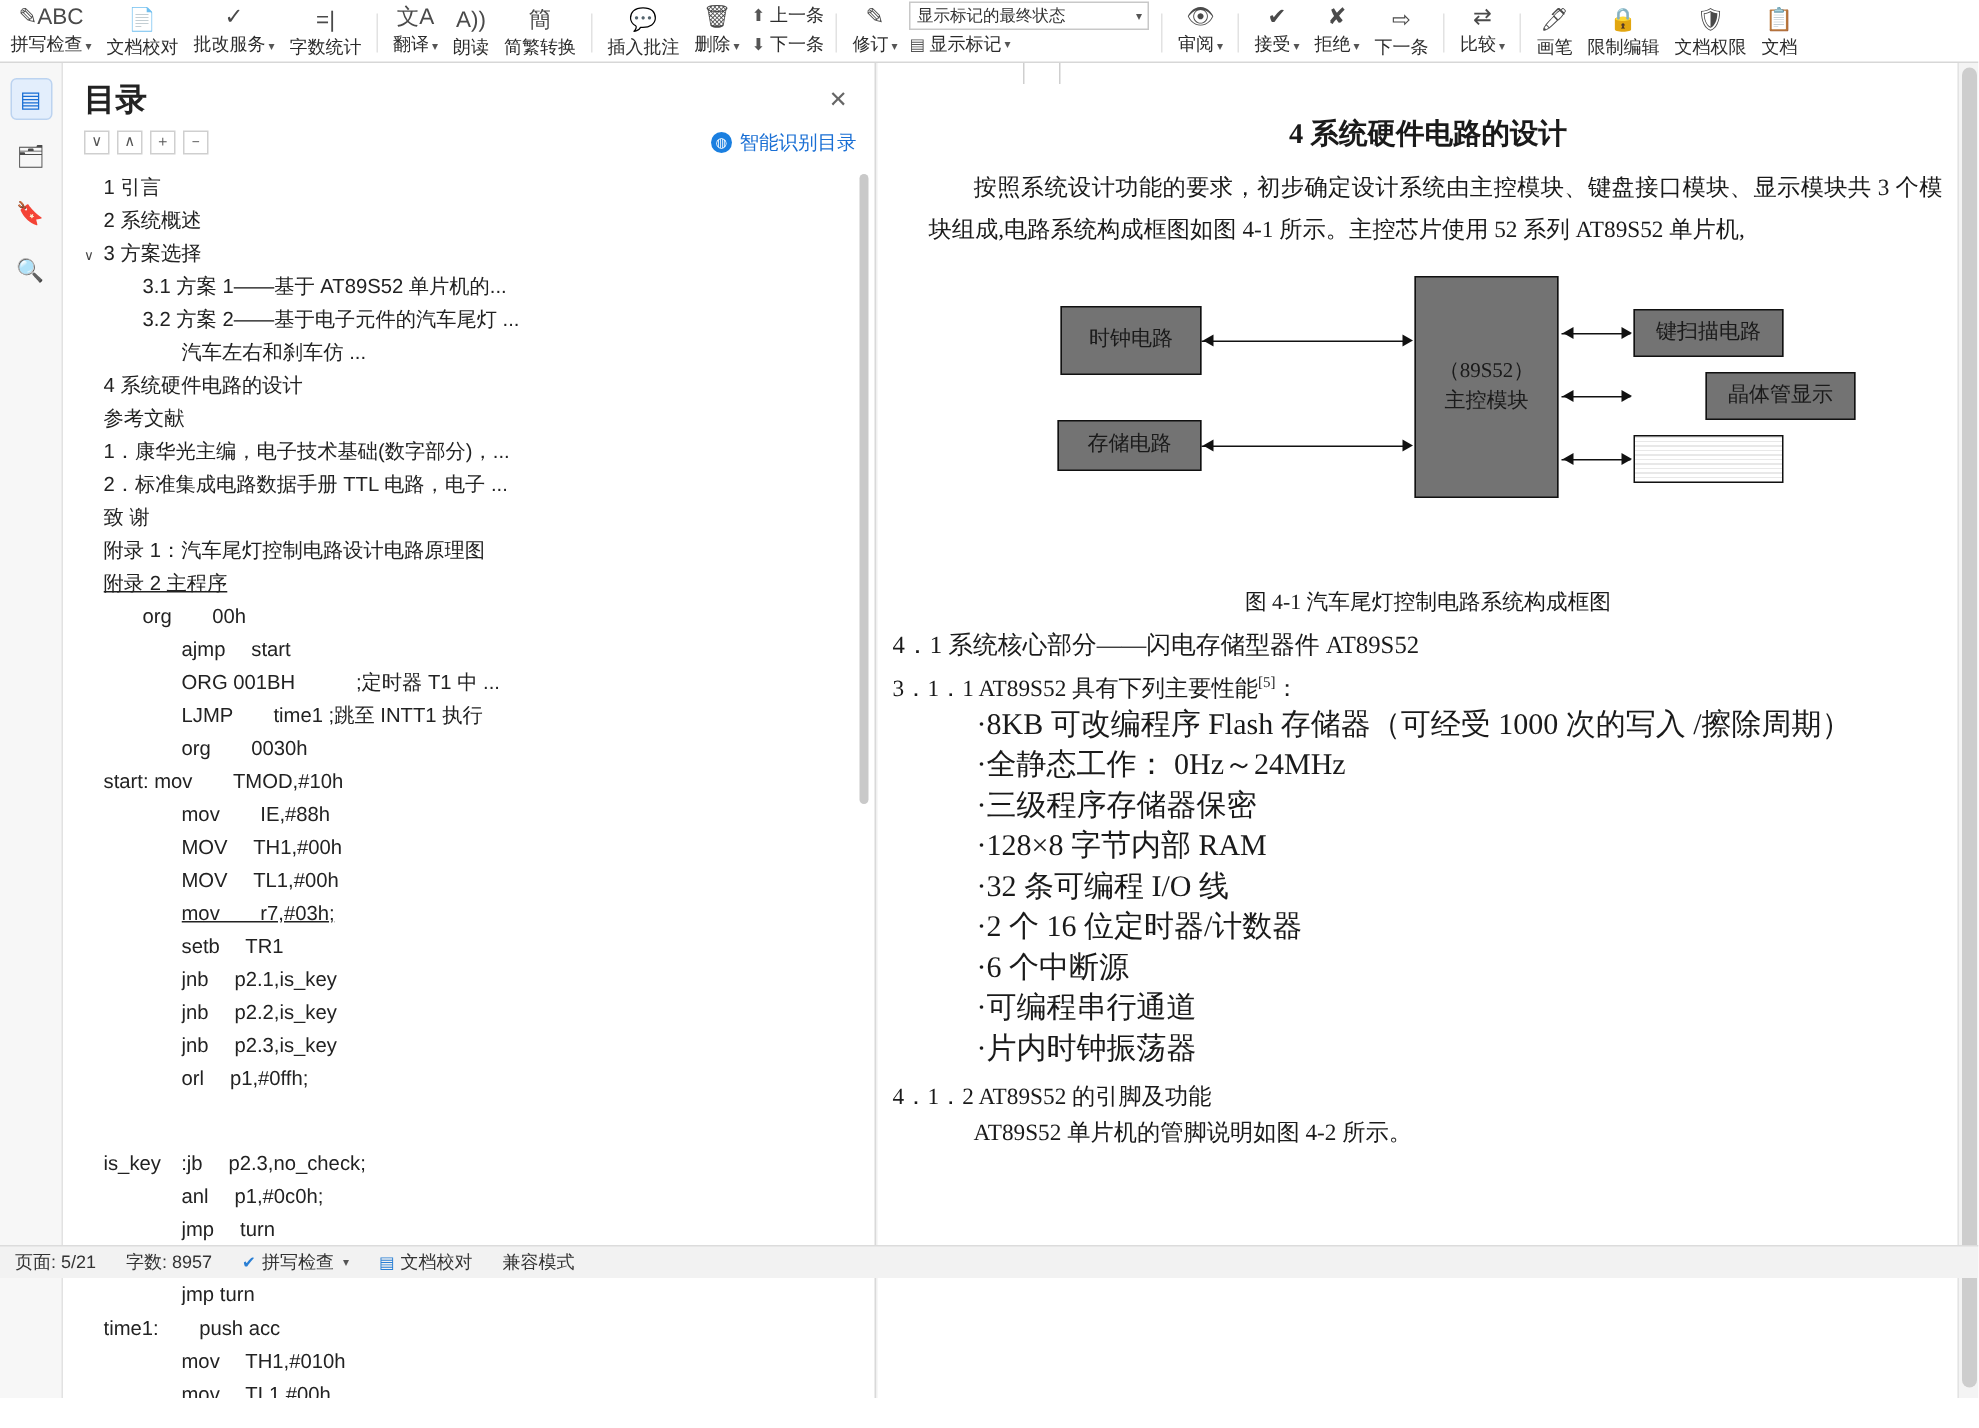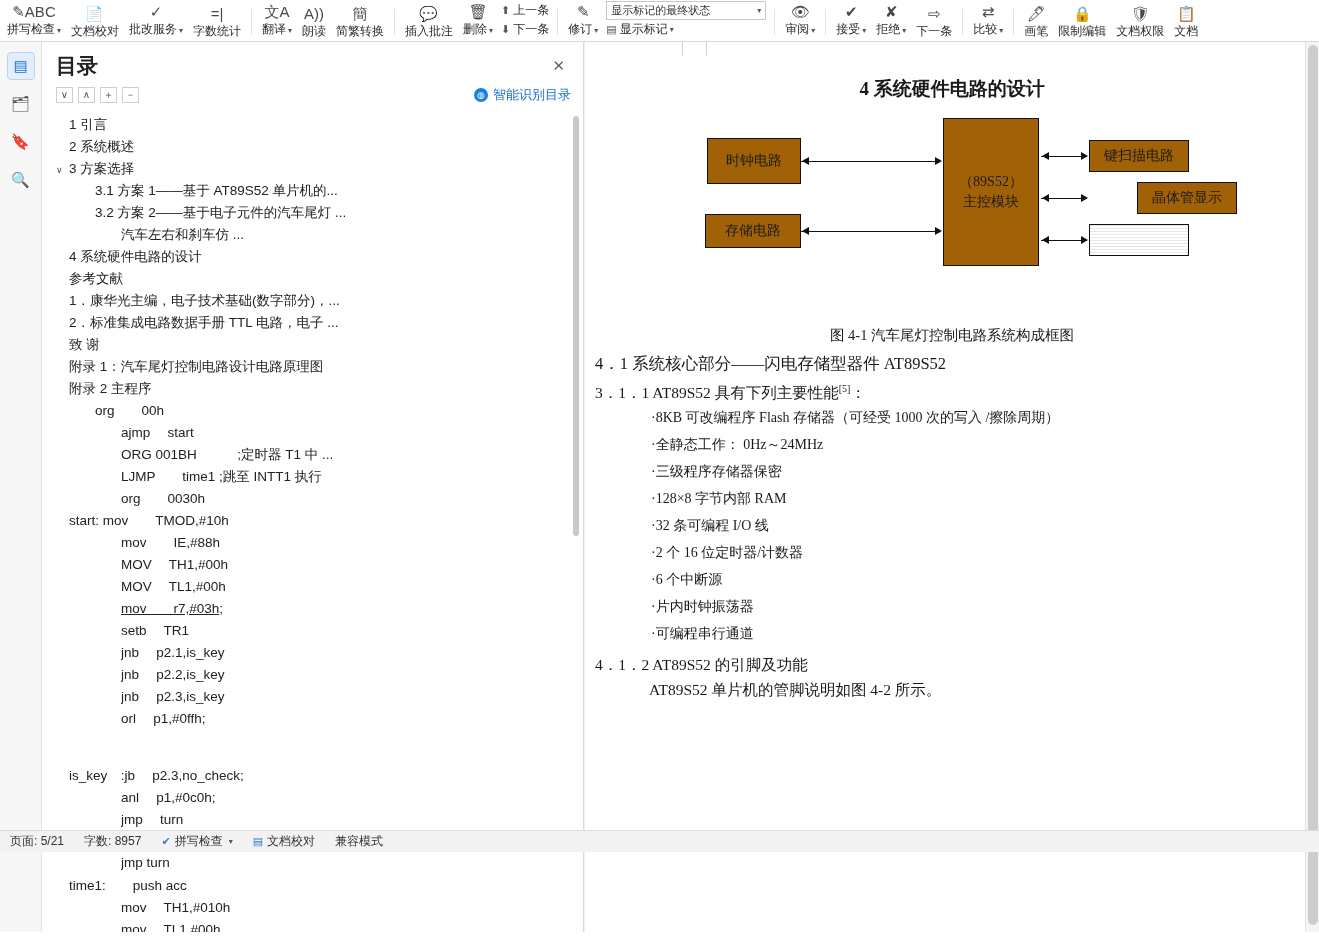--- a/index.html
+++ b/index.html
@@ -121,21 +121,21 @@
   .doc-p {
     font-size: 15.5px; line-height: 28px; text-align: justify;
     margin: 0 24px 0 34px; text-indent: 0;
     font-family: "Liberation Serif", serif;
   }
   .doc-p.indent { text-indent: 30px; }
 
   
   .diagram { position: relative; height: 200px; margin-top: 14px; }
   .dbox {
-    position: absolute; border: 1px solid #111; background: #a16207;
+    position: absolute; border: 1px solid #111; background: #737373;
     display: flex; align-items: center; justify-content: center;
     font-size: 14px; font-family: "Liberation Serif", serif;
     text-align: center; line-height: 20px;
   }
   .dline { position: absolute; background: #111; height: 1px; }
   .arrow-r, .arrow-l {
     position: absolute; width: 0; height: 0;
     border-top: 4px solid transparent; border-bottom: 4px solid transparent;
   }
   .arrow-r { border-left: 7px solid #111; }
@@ -149,21 +149,21 @@
   }
   .doc-h2 {
     font-size: 16.5px; margin: 8px 0 0 0; padding-left: 10px;
     font-family: "Liberation Serif", serif; font-weight: normal;
   }
   .doc-h3 {
     font-size: 15.5px; margin: 8px 0 0 0; padding-left: 10px;
     font-family: "Liberation Serif", serif;
   }
   .doc-li {
-    font-size: 14px; line-height: 27px; padding-left: 66px;
+    font-size: 20px; line-height: 27px; padding-left: 66px;
     font-family: "Liberation Serif", serif;
   }
   .sup { font-size: 10px; vertical-align: super; }
 
   
   .vscroll {
     position: absolute; right: 0; top: 42px; width: 14px; height: 890px;
     background: #f4f4f4; border-left: 1px solid #e3e3e3;
   }
   .vthumb {
@@ -391,21 +391,21 @@
           <span class="txt">2．标准集成电路数据手册 TTL 电路，电子 ...</span>
         </div>
         <div class="ol-item" style="padding-left: 14px;">
           <span class="ol-arrow"></span>
           <span class="txt">致 谢</span>
         </div>
         <div class="ol-item" style="padding-left: 14px;">
           <span class="ol-arrow"></span>
           <span class="txt">附录 1：汽车尾灯控制电路设计电路原理图</span>
         </div>
-        <div class="ol-item" style="padding-left: 14px;">
+        <div class="ol-item" style="padding-left: 14px; text-decoration: underline;">
           <span class="ol-arrow"></span>
           <span class="txt">附录 2 主程序</span>
         </div>
         <div class="ol-item" style="padding-left: 40px;">
           <span class="ol-arrow"></span>
           <span class="txt">org　　00h</span>
         </div>
         <div class="ol-item" style="padding-left: 66px;">
           <span class="ol-arrow"></span>
           <span class="txt">ajmp　 start</span>
@@ -496,20 +496,21 @@
         </div>
       </div>
   </div>
 
   <div class="docarea">
     <div class="page">
       <div class="ruler-mark"></div>
 
       <div class="doc-h1">4  系统硬件电路的设计</div>
 
+      <div class="doc-p indent">按照系统设计功能的要求，初步确定设计系统由主控模块、键盘接口模块、显示模块共 3 个模块组成,电路系统构成框图如图 4-1 所示。主控芯片使用 52 系列 AT89S52 单片机,</div>
 
       <div class="diagram">
 
         <div class="dbox" style="left:358px; top:2px; width:96px; height:148px; flex-direction:column;">
           <div>（89S52）</div>
           <div>主控模块</div>
         </div>
 
         <div class="dbox" style="left:122px; top:22px; width:94px; height:46px;">时钟电路</div>
 
@@ -549,22 +550,22 @@
       </div>
 
       <div id="feature-list">
           <div class="doc-li">·8KB 可改编程序 Flash 存储器（可经受 1000 次的写入 /擦除周期）</div>
           <div class="doc-li">·全静态工作： 0Hz～24MHz</div>
           <div class="doc-li">·三级程序存储器保密</div>
           <div class="doc-li">·128×8 字节内部 RAM</div>
           <div class="doc-li">·32 条可编程 I/O 线</div>
           <div class="doc-li">·2 个 16 位定时器/计数器</div>
           <div class="doc-li">·6 个中断源</div>
+          <div class="doc-li">·可编程串行通道</div>
           <div class="doc-li">·片内时钟振荡器</div>
-          <div class="doc-li">·可编程串行通道</div>
         </div>
 
       <div class="doc-h3">4．1．2  AT89S52 的引脚及功能</div>
       <div class="doc-p indent">AT89S52 单片机的管脚说明如图 4-2 所示。</div>
     </div>
   </div>
 
   <div class="vscroll">
     <div class="vthumb"></div>
   </div>

